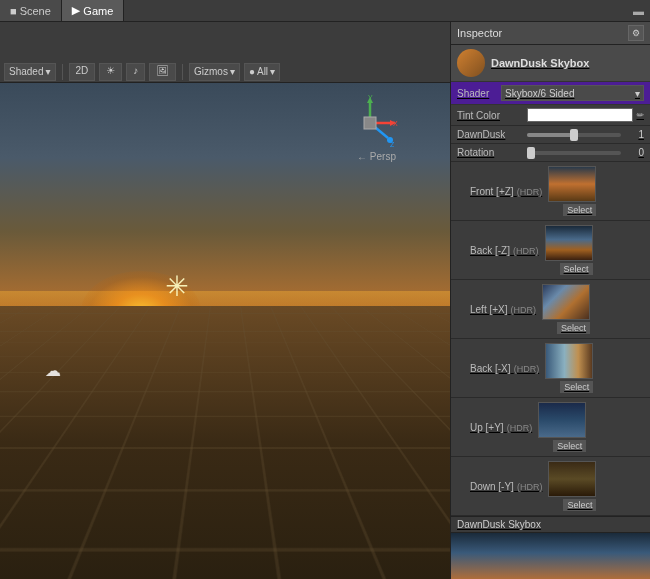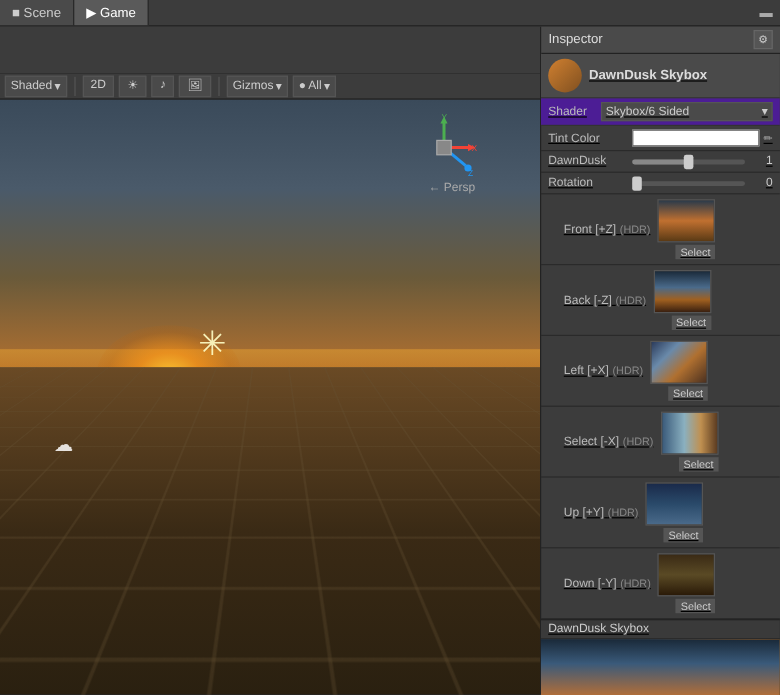--- a/index.html
+++ b/index.html
@@ -394,21 +394,21 @@
         <div class="texture-cell">
           <div class="texture-thumb">
             <div style="width:100%;height:100%;background:linear-gradient(135deg,#2a3a5a 0%,#6a8aaa 30%,#b07030 60%,#4a3020 100%);"></div>
           </div>
           <button class="select-btn">Select</button>
         </div>
       </div>
 
       <div class="texture-row">
         <div>
-          <span style="color:#bbb; font-size:10px;">Select [-X]</span>
+          <span style="color:#bbb; font-size:10px;">Back [-X]</span>
           <span style="color:#888; font-size:9px;"> (HDR)</span>
         </div>
         <div class="texture-cell">
           <div class="texture-thumb">
             <div style="width:100%;height:100%;background:linear-gradient(to right,#3a5a7a 0%,#8ab0c0 40%,#c09050 70%,#5a3a20 100%);"></div>
           </div>
           <button class="select-btn">Select</button>
         </div>
       </div>
 

